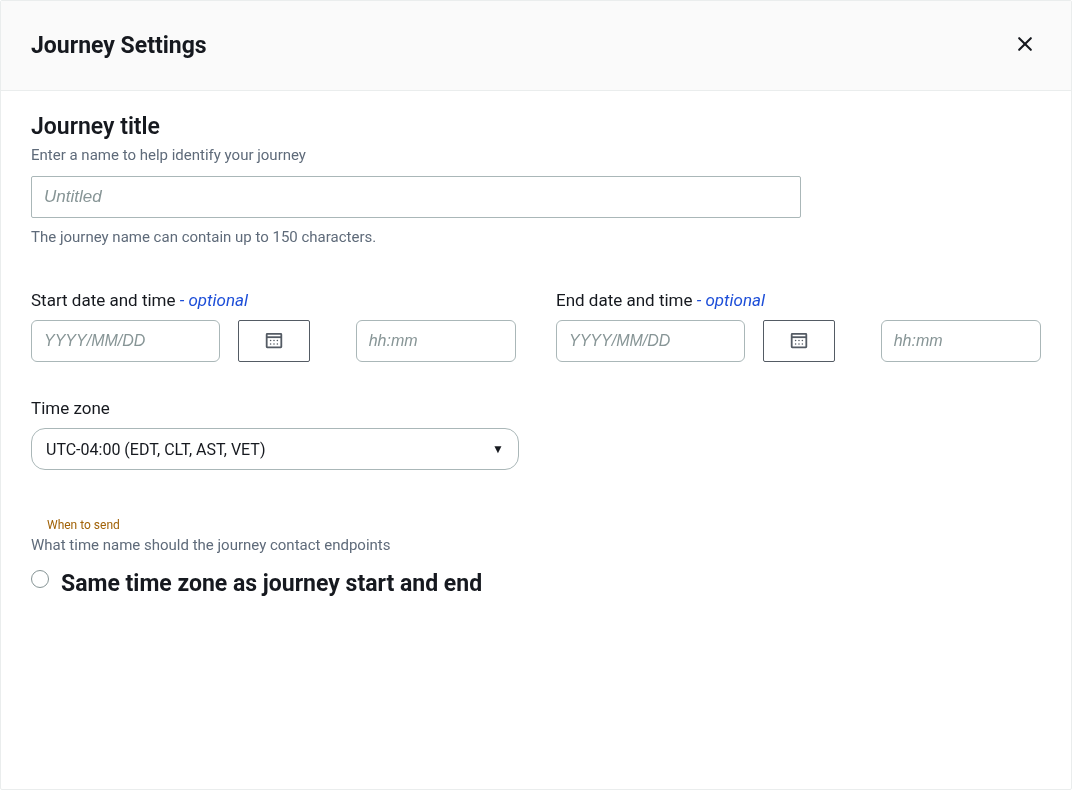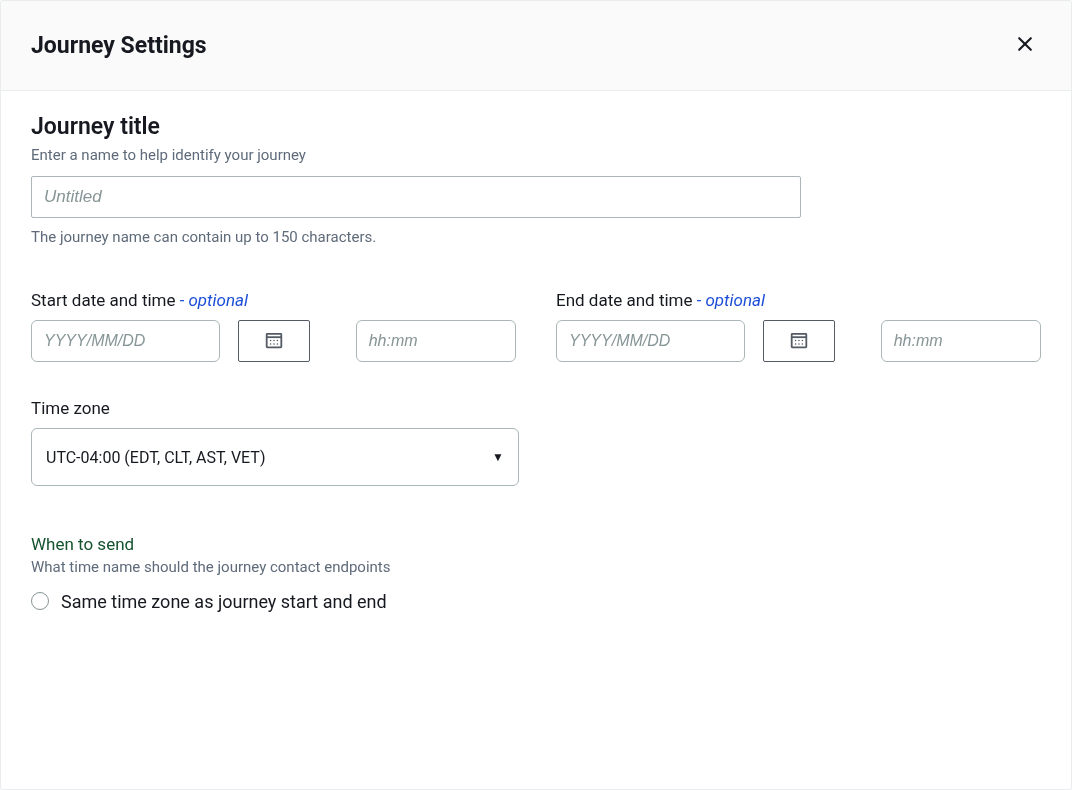--- a/index.html
+++ b/index.html
@@ -150,43 +150,44 @@
     }
     .cal-btn svg {
       width: 18px;
       height: 18px;
     }
     .tz-block {
       margin-top: 36px;
     }
     .tz-select {
       width: 488px;
-      height: 58px;
+      height: 42px;
       border: 1px solid #aab7b8;
-      border-radius: 6px;
+      border-radius: 14px;
       background: #fff;
       display: flex;
       align-items: center;
       justify-content: space-between;
       padding: 0 14px;
       cursor: pointer;
       font-size: 16px;
       color: #16191f;
     }
     .tz-select .caret {
       font-size: 12px;
     }
     .when-block {
       margin-top: 48px;
     }
     .when-heading {
-      font-size: 17px;
+      font-size: 12px;
       font-weight: 400;
-      color: #14532d;
+      color: #a16207;
       margin-bottom: 4px;
+      margin-left: 16px;
     }
     .when-sub {
       font-size: 15px;
       color: #5f6b7a;
       margin-bottom: 14px;
     }
     .radio-row {
       display: flex;
       align-items: flex-start;
       gap: 12px;
@@ -200,23 +201,24 @@
       border: 1.5px solid #879596;
       background: #fff;
       flex-shrink: 0;
       margin-top: 2px;
       position: relative;
     }
     .radio-circle.checked {
       border: 5px solid #0073bb;
     }
     .radio-label {
-      font-size: 18px;
+      font-size: 23px;
       color: #16191f;
       line-height: 1.35;
+      font-weight: bold;
     }
     .radio-desc {
       font-size: 15px;
       color: #5f6b7a;
       margin-top: 4px;
       max-width: 940px;
       line-height: 1.45;
     }
   </style>
 </head>

